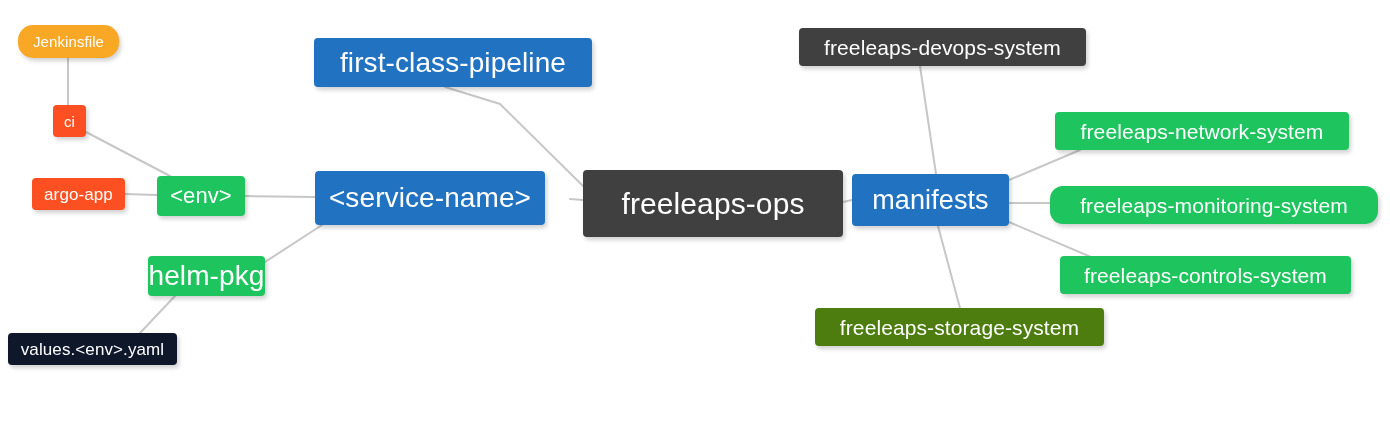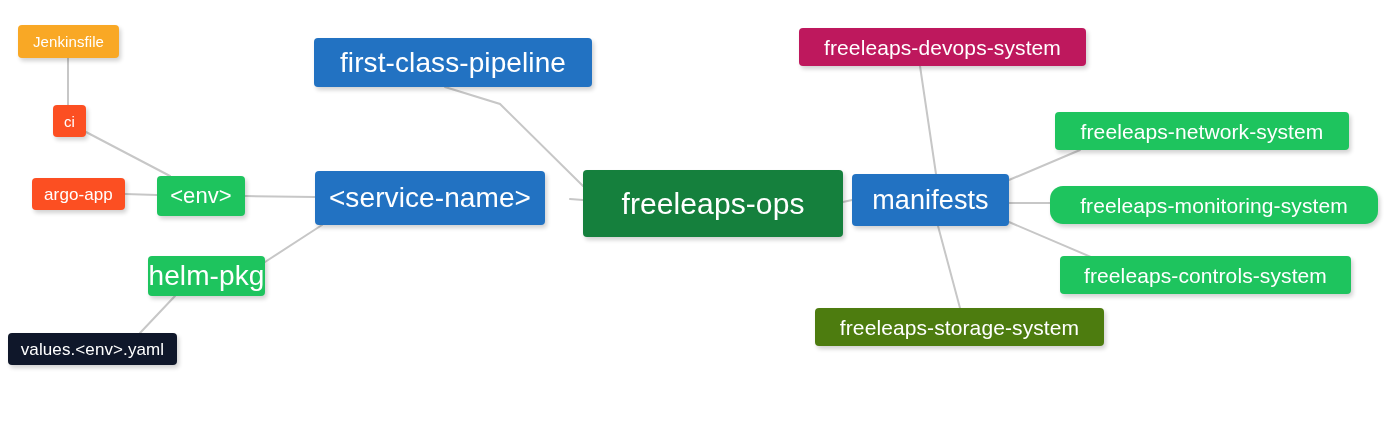--- a/index.html
+++ b/index.html
@@ -47,20 +47,21 @@
     background: #3b3430;
   }
   .node-blue {
     background: #2272c2;
   }
   .node-green {
     background: #1ec45e;
   }
   .node-orange {
     background: #f9a825;
+    border-radius: 15px;
   }
   .node-red {
     background: #fc4f22;
   }
 </style>
 </head>
 <body>
 
 <div id="mindmap-canvas">
 
@@ -75,30 +76,30 @@
       <path d="M 68 105 L 68 58" class="edge-line" stroke="#c7c7c7"></path>
       <path d="M 175 296 L 140 333" class="edge-line" stroke="#c7c7c7"></path>
       <path d="M 936 174 L 920 66" class="edge-line" stroke="#c7c7c7"></path>
       <path d="M 1009 180 L 1080 150" class="edge-line" stroke="#c7c7c7"></path>
       <path d="M 1009 203 L 1050 203" class="edge-line" stroke="#c7c7c7"></path>
       <path d="M 1009 222 L 1105 263" class="edge-line" stroke="#c7c7c7"></path>
       <path d="M 938 226 L 960 308" class="edge-line" stroke="#c7c7c7"></path>
     </svg>
 
   <div id="node-layer">
-      <div class="node node-root" style="left: 583px; top: 170px; width: 260px; height: 67px; font-size: 30px; background: #15803d;">freeleaps-ops</div>
+      <div class="node node-root" style="left: 583px; top: 170px; width: 260px; height: 67px; font-size: 30px; background: #404040;">freeleaps-ops</div>
       <div class="node node-blue" style="left: 314px; top: 38px; width: 278px; height: 49px; font-size: 28px; background: rgb(34, 114, 194);">first-class-pipeline</div>
       <div class="node node-blue" style="left: 315px; top: 171px; width: 230px; height: 54px; font-size: 28px; background: rgb(34, 114, 194);">&lt;service-name&gt;</div>
       <div class="node node-blue" style="left: 852px; top: 174px; width: 157px; height: 52px; font-size: 27px; background: rgb(34, 114, 194);">manifests</div>
       <div class="node node-green" style="left: 157px; top: 176px; width: 88px; height: 40px; font-size: 22px; background: rgb(30, 196, 94);">&lt;env&gt;</div>
       <div class="node node-green" style="left: 148px; top: 256px; width: 117px; height: 40px; font-size: 28px; background: rgb(30, 196, 94);">helm-pkg</div>
       <div class="node node-red" style="left: 53px; top: 105px; width: 33px; height: 32px; font-size: 15px; background: rgb(252, 79, 34);">ci</div>
       <div class="node node-red" style="left: 32px; top: 178px; width: 93px; height: 32px; font-size: 17px; background: rgb(252, 79, 34);">argo-app</div>
       <div class="node node-red" style="left: 8px; top: 333px; width: 169px; height: 32px; font-size: 17px; background: #0f172a;">values.&lt;env&gt;.yaml</div>
       <div class="node node-orange" style="left: 18px; top: 25px; width: 101px; height: 33px; font-size: 15px; background: rgb(249, 168, 37);">Jenkinsfile</div>
-      <div class="node node-green" style="left: 799px; top: 28px; width: 287px; height: 38px; font-size: 21px; background: #be185d;">freeleaps-devops-system</div>
+      <div class="node node-green" style="left: 799px; top: 28px; width: 287px; height: 38px; font-size: 21px; background: #404040;">freeleaps-devops-system</div>
       <div class="node node-green" style="left: 1055px; top: 112px; width: 294px; height: 38px; font-size: 21px; background: rgb(30, 196, 94);">freeleaps-network-system</div>
       <div class="node node-green" style="left: 1050px; top: 186px; width: 328px; height: 38px; font-size: 21px; background: rgb(30, 196, 94); border-radius: 13px;">freeleaps-monitoring-system</div>
       <div class="node node-green" style="left: 1060px; top: 256px; width: 291px; height: 38px; font-size: 21px; background: rgb(30, 196, 94);">freeleaps-controls-system</div>
       <div class="node node-green" style="left: 815px; top: 308px; width: 289px; height: 38px; font-size: 21px; background: #4d7c0f;">freeleaps-storage-system</div>
     </div>
 
 </div>
 
 </body></html>

